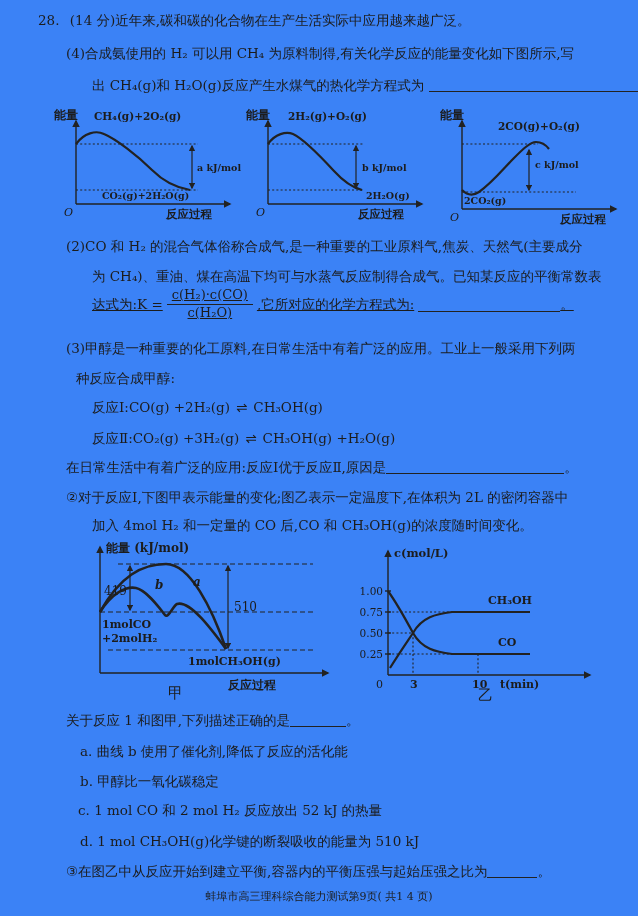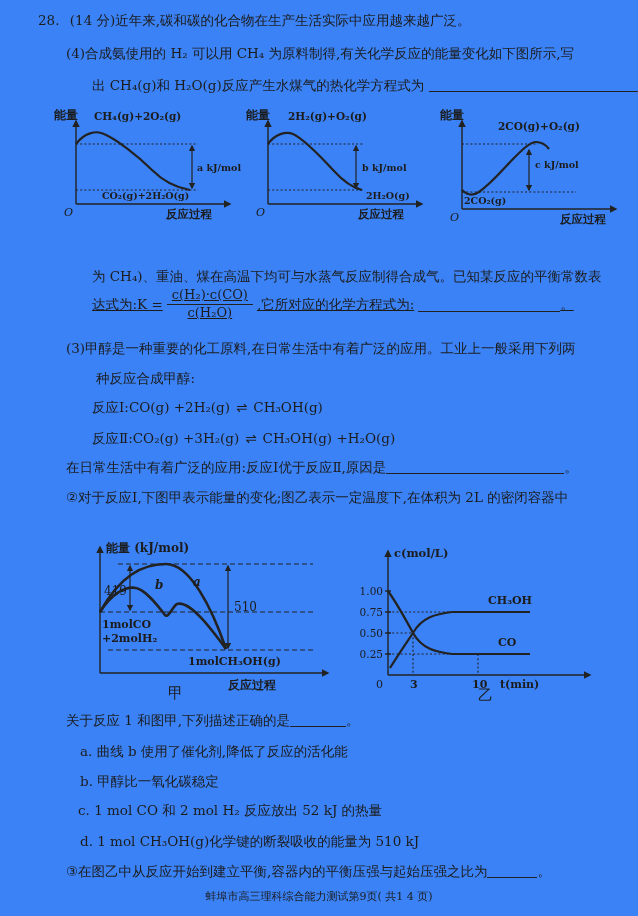--- a/index.html
+++ b/index.html
@@ -99,46 +99,48 @@
     <line class="dot" x1="26" y1="40" x2="102" y2="40"></line>
     <line class="dot" x1="26" y1="88" x2="140" y2="88"></line>
     <path class="curve" d="M26,86 C31,91 37,92 43,88 C56,79 68,64 78,54 C86,46 94,38 100,38 C105,38 110,41 113,45"></path>
     <line class="darr" x1="93" y1="46" x2="93" y2="86" marker-start="url(#ah3)" marker-end="url(#ah3)"></line>
     <text x="99" y="64" font-size="9.5" font-weight="bold">c kJ/mol</text>
     <text x="28" y="100" font-size="9.5" font-weight="bold">2CO₂(g)</text>
     <text x="14" y="117" font-size="11" font-style="italic">O</text>
     <text x="124" y="119" font-size="11.5" font-weight="bold">反应过程</text>
   </svg>
 
+  <div class="line" style="left:66px;top:236px;">(2)CO 和 H₂ 的混合气体俗称合成气,是一种重要的工业原料气,焦炭、天然气(主要成分</div>
   <div class="line" style="left:92px;top:266px;">为 CH₄)、重油、煤在高温下均可与水蒸气反应制得合成气。已知某反应的平衡常数表</div>
   <div class="line kline" style="left:92px;top:288px;">
     <span>达式为:K =</span>
     <span class="frac">
       <span class="num">c(H₂)·c(CO)</span>
       <span class="den">c(H₂O)</span>
     </span>
     <span>,它所对应的化学方程式为:</span>
     <span class="blank" style="width:142px;margin-left:4px;"></span>
     <span>。</span>
   </div>
 
   <div class="line" style="left:66px;top:338px;">(3)甲醇是一种重要的化工原料,在日常生活中有着广泛的应用。工业上一般采用下列两</div>
-  <div class="line" style="left:96px;top:368px;">种反应合成甲醇:</div>
+  <div class="line" style="left:76px;top:368px;">种反应合成甲醇:</div>
 
   <div class="line" style="left:92px;top:397px;">
     <span>反应Ⅰ:</span><span>CO(g) +2H₂(g)</span><span class="arrow-glyph">⇌</span><span>CH₃OH(g)</span>
   </div>
   <div class="line" style="left:92px;top:428px;">
     <span>反应Ⅱ:</span><span>CO₂(g) +3H₂(g)</span><span class="arrow-glyph">⇌</span><span>CH₃OH(g) +H₂O(g)</span>
   </div>
 
   <div class="line" style="left:66px;top:457px;">
     <span>在日常生活中有着广泛的应用:反应Ⅰ优于反应Ⅱ,原因是</span><span class="blank" style="width:178px;"></span><span>。</span>
   </div>
   <div class="line" style="left:66px;top:487px;">②对于反应Ⅰ,下图甲表示能量的变化;图乙表示一定温度下,在体积为 2L 的密闭容器中</div>
+  <div class="line" style="left:92px;top:515px;">加入 4mol H₂ 和一定量的 CO 后,CO 和 CH₃OH(g)的浓度随时间变化。</div>
 
   <svg width="265" height="158" viewBox="0 0 265 158" style="left:78px;top:538px;">
     <defs>
         <marker id="ah4" viewBox="0 0 10 10" refX="8" refY="5" markerWidth="5.5" markerHeight="5.5" orient="auto-start-reverse">
           <path d="M0,0L10,5L0,10z" fill="#222"></path>
         </marker>
       </defs>
     <line class="ax" x1="22" y1="135" x2="22" y2="9" marker-end="url(#ah4)"></line>
     <line class="ax" x1="22" y1="135" x2="250" y2="135" marker-end="url(#ah4)"></line>
     <text x="28" y="14" font-size="12" font-weight="bold">能量 (kJ/mol)</text>

